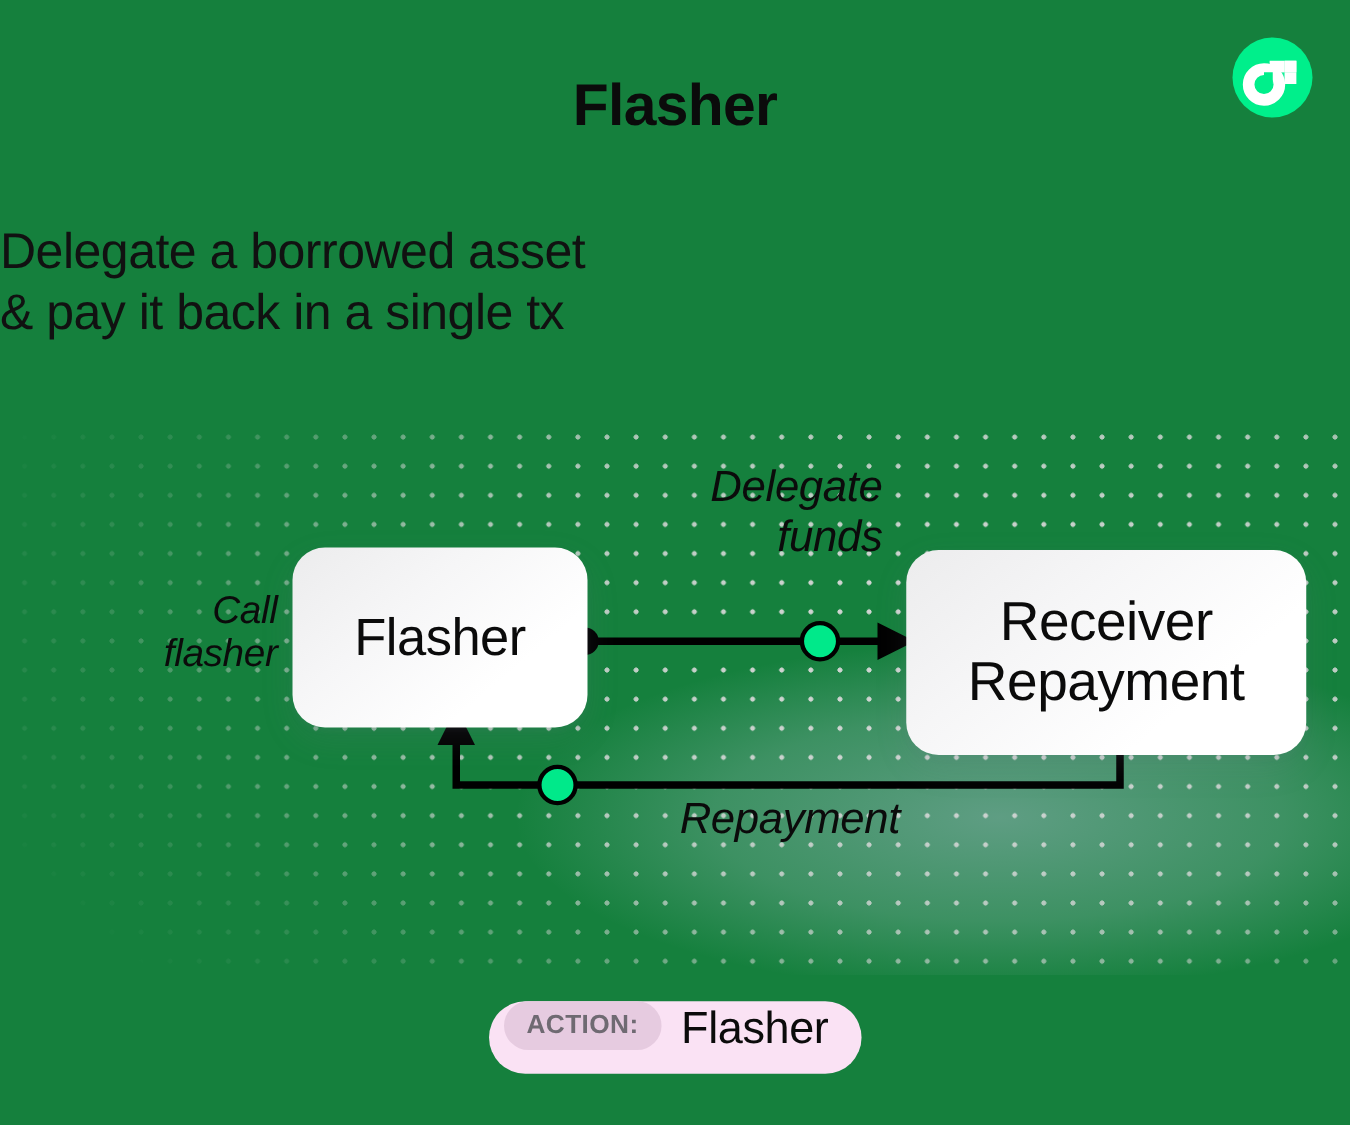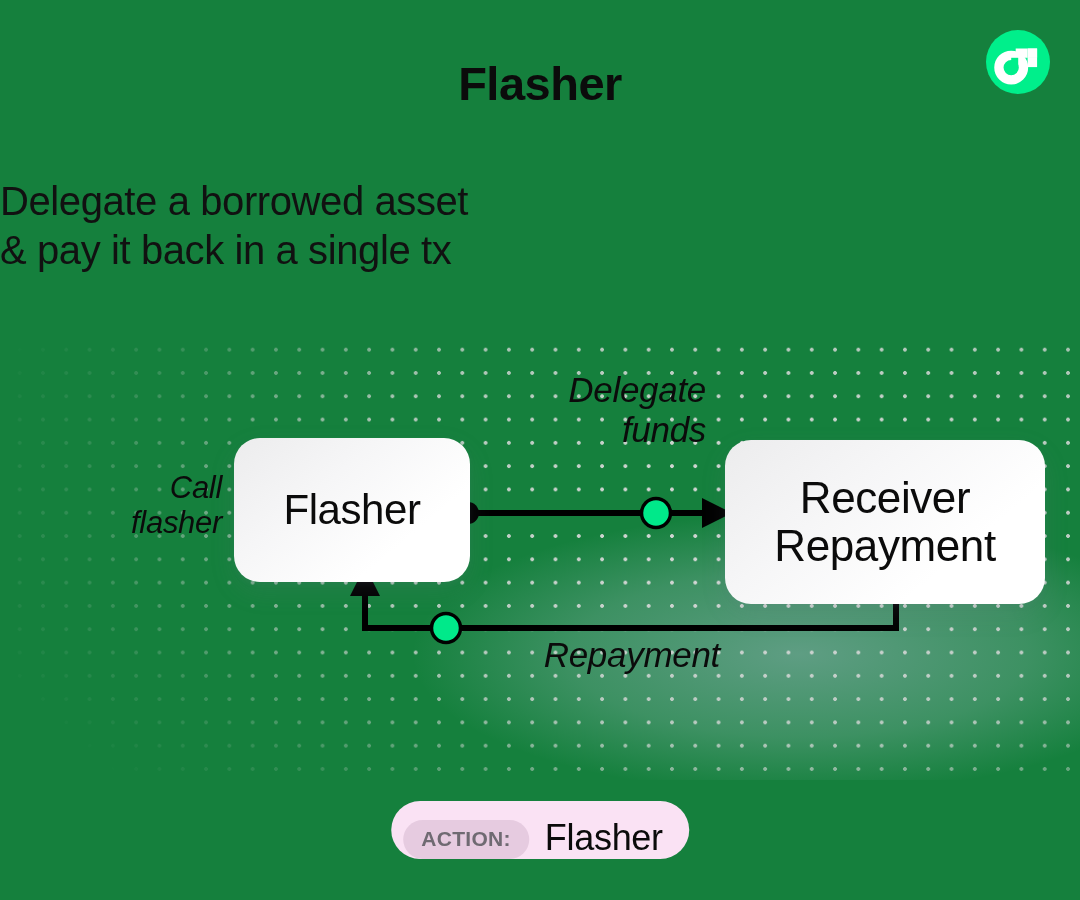--- a/index.html
+++ b/index.html
@@ -86,21 +86,21 @@
   .lbl span { display:block; }
   .lbl-call     { left:52px;  top:140px; width:170px; font-size:31px; }
   .lbl-delegate { left:474px; top:40px;  width:232px; font-size:35px; }
   .lbl-repay    { left:480px; top:305px; width:240px; font-size:35px; text-align:right; }
 
   
   .badge {
     position:absolute; left:50%; transform:translateX(-50%);
     top:801px; height:58px;
     background:#fae2f4; border-radius:29px;
-    display:flex; align-items:flex-end; gap:16px;
+    display:flex; align-items:flex-start; gap:16px;
     padding:0 26px 0 12px;
   }
   .badge-chip {
     background:#e6cbe0; border-radius:20px;
     padding:7px 18px 8px;
     font-size:21px; font-weight:700; letter-spacing:0.3px;
     color:#6f6a72;
   }
   .badge-value {
     font-size:36px; font-weight:300; letter-spacing:-0.3px; color:#0b0b0b;

